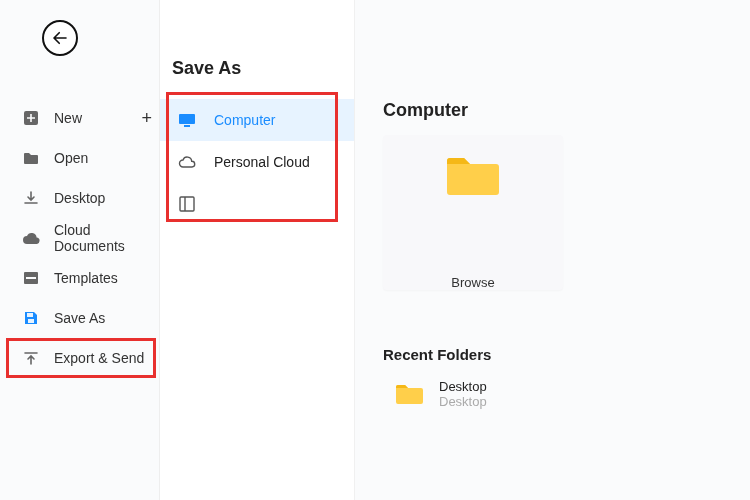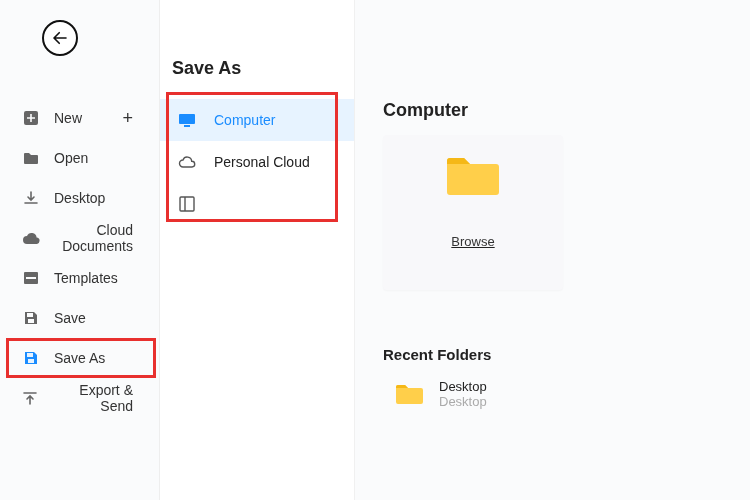--- a/index.html
+++ b/index.html
@@ -30,24 +30,23 @@
   margin-bottom: 42px;
   cursor: pointer;
   background: #fff;
 }
 .menu { list-style: none; }
 .menu-item {
   display: flex;
   align-items: center;
   height: 40px;
   padding-left: 22px;
-  padding-right: 26px;
+  padding-right: 7px;
   cursor: pointer;
   position: relative;
-  text-align: right;
 }
 .menu-item .ico { width: 18px; height: 18px; display: flex; align-items: center; justify-content: center; margin-right: 14px; color: #555; }
 .menu-item .lbl { color: #333; }
 .menu-item.active .ico { color: #1a8cff; }
 .menu-item .plus { margin-left: auto; font-size: 18px; color: #333; }
 .hl-left {
   position: absolute;
   border: 3px solid #e8302e;
   left: 6px; width: 150px; top: 338px; height: 40px;
   pointer-events: none;
@@ -83,24 +82,23 @@
 .content {
   flex: 1;
   padding: 100px 22px 0 28px;
 }
 .content h3 { font-size: 18px; font-weight: 700; margin-bottom: 14px; }
 .browse-card {
   width: 180px; height: 155px;
   background: #f8f8fa;
   border-radius: 4px;
   display: flex; flex-direction: column;
-  align-items: center; justify-content: flex-start;
+  align-items: center; justify-content: space-between;
   cursor: pointer;
   box-shadow: 0 1px 2px rgba(0,0,0,0.03);
-  text-decoration: underline;
 }
 .browse-card .big-folder { margin-bottom: 28px; margin-top: 18px; }
 .browse-card .lbl { font-size: 13px; color: #333; padding-top: 8px; border-top: 1px solid transparent; }
 .recent-h { font-size: 15px; font-weight: 600; margin-top: 56px; margin-bottom: 16px; }
 .recent-item {
   display: flex; align-items: center;
   padding-left: 12px;
   cursor: pointer;
 }
 .recent-item .small-folder { margin-right: 16px; }
@@ -153,30 +151,20 @@
         <span class="lbl">Cloud Documents</span>
       </li>
       <li class="menu-item">
         <span class="ico">
             <svg width="16" height="14" viewBox="0 0 16 14">
               <rect x="1" y="1" width="14" height="12" rx="1" fill="#666"></rect>
               <rect x="3" y="6" width="10" height="2" fill="#fafbfc"></rect>
             </svg>
           </span>
         <span class="lbl">Templates</span>
-      </li>
-      <li class="menu-item">
-        <span class="ico">
-            <svg width="16" height="16" viewBox="0 0 16 16">
-              <path d="M2 2h9l3 3v9H2V2z" fill="#666"></path>
-              <rect x="4" y="3" width="6" height="4" fill="#fafbfc"></rect>
-              <rect x="5" y="9" width="6" height="4" fill="#fafbfc"></rect>
-            </svg>
-          </span>
-        <span class="lbl">Save</span>
       </li>
       <li class="menu-item active">
         <span class="ico">
             <svg width="16" height="16" viewBox="0 0 16 16">
               <path d="M2 2h9l3 3v9H2V2z" fill="#1a8cff"></path>
               <rect x="4" y="3" width="6" height="4" fill="#e7f3ff"></rect>
               <rect x="5" y="9" width="6" height="4" fill="#e7f3ff"></rect>
             </svg>
           </span>
         <span class="lbl">Save As</span>

